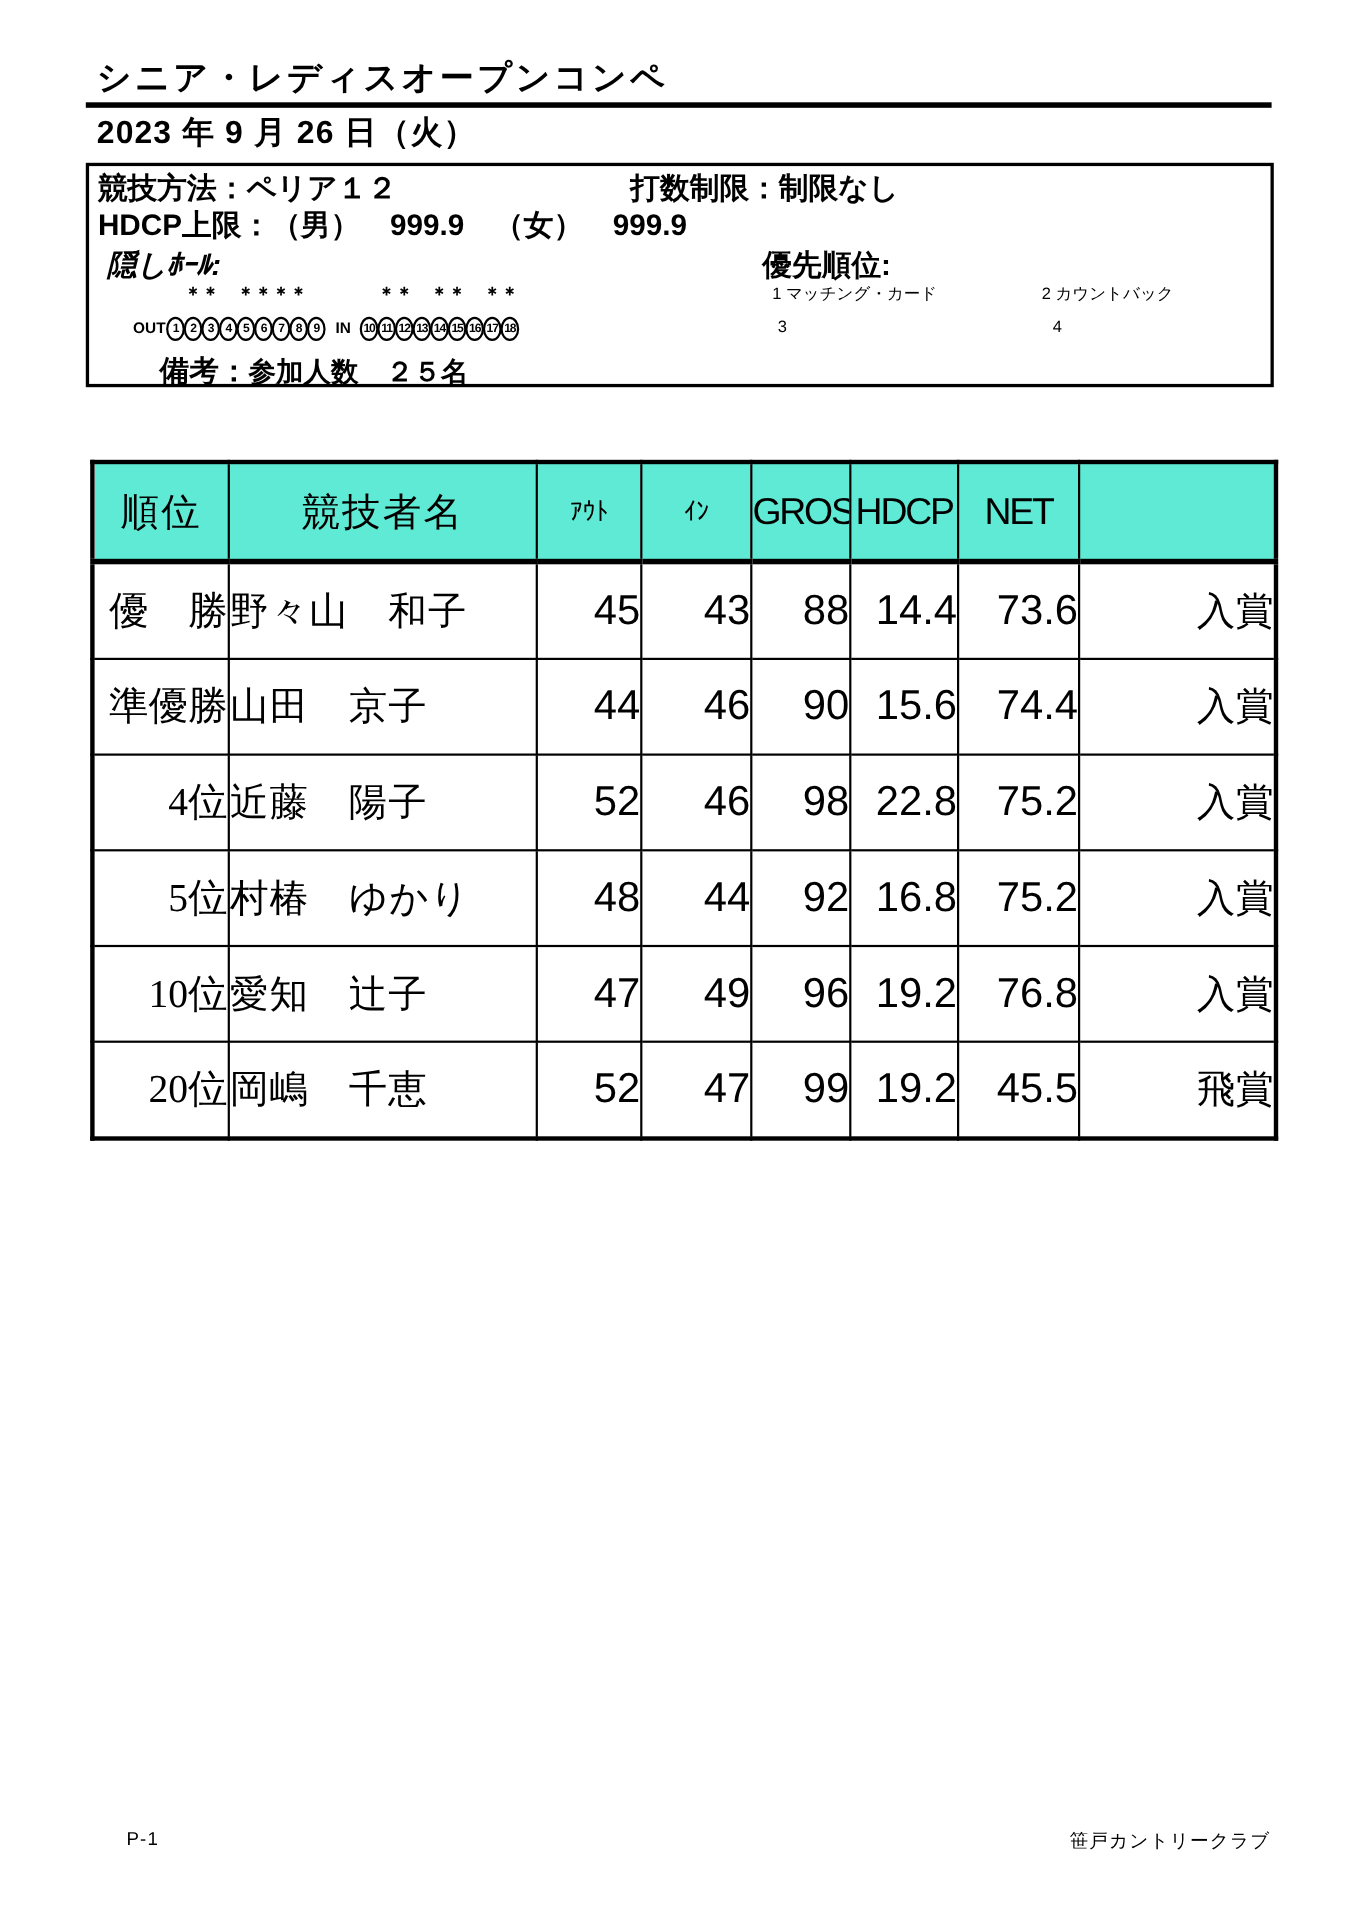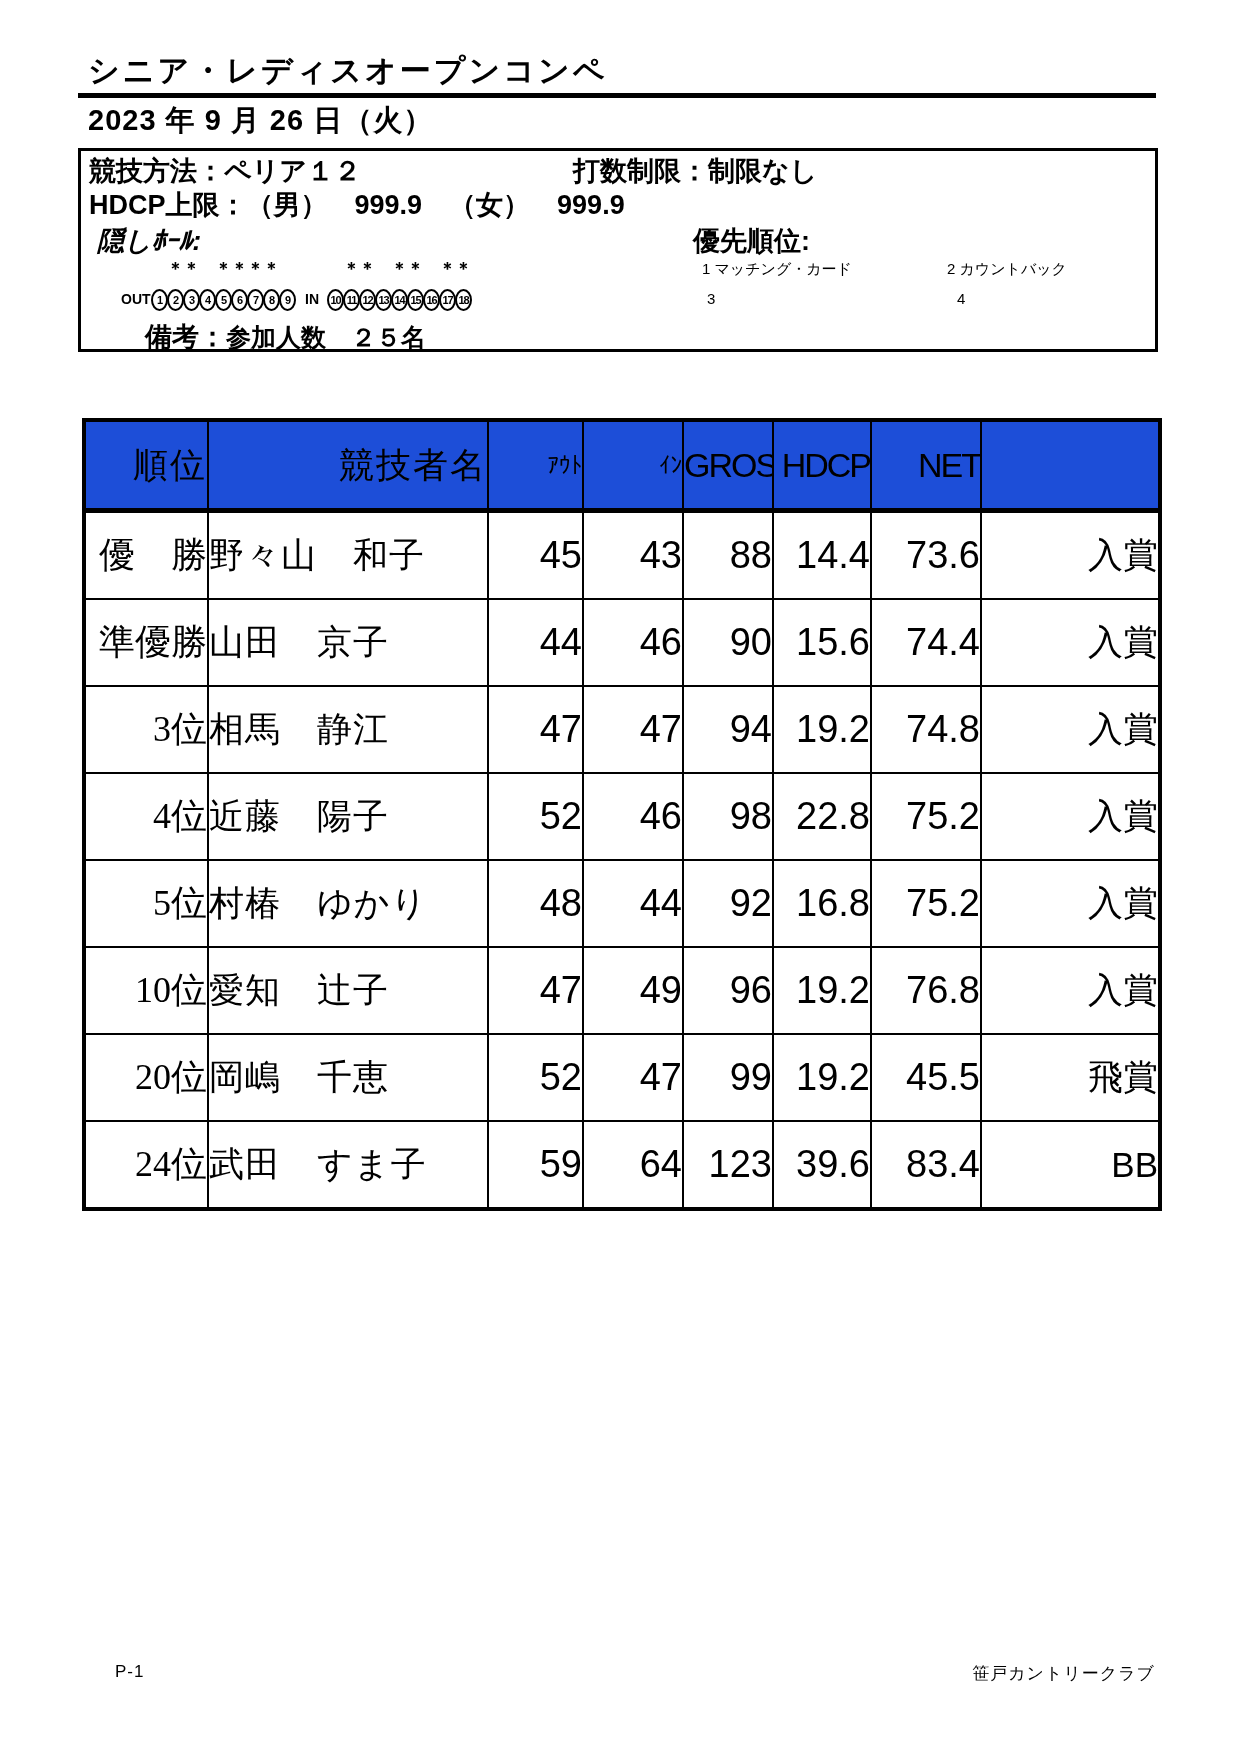--- a/index.html
+++ b/index.html
@@ -35,21 +35,21 @@
   .prio.c2{width:200px;}
   .prio.num{padding-left:5px;}
   .ib-remarks{left:64px; top:168px;}
   .remarks-label{font-size:27px; font-weight:bold;}
   .remarks-value{font-size:25px; font-weight:700;}
 
   
   .results{position:absolute; left:82px; top:418px; border-collapse:collapse; table-layout:fixed; width:1076px;}
   .results th,.results td{border:2px solid #000; padding:0; overflow:hidden; white-space:nowrap; vertical-align:middle;}
   .results{border:4px solid #000;}
-  .results thead th{height:86px; background:#1d4ed8; border-bottom:5px solid #000; font-weight:normal;text-align:right;}
+  .results thead th{height:86px; background:#5eead4; border-bottom:5px solid #000; font-weight:normal;}
   .results tbody td{height:85px; background:#ffffff;}
   .th-cjk{font-size:35px; letter-spacing:2px;}
   .th-kana{font-size:23px;}
   .th-lat{font-size:34px; letter-spacing:-2px;}
   .c-rank{text-align:right; font-size:36px;font-family:Liberation Serif, serif;}
   .c-name{text-align:left; font-size:35px; padding-left:3px; letter-spacing:1px;}
   .c-num{text-align:right; font-size:38px; padding-right:6px;}
   .c-hdcp{padding-right:9px;}
   .c-net{padding-right:11px;}
   .c-prize{text-align:right; font-size:35px; padding-left:4px;}
@@ -131,30 +131,20 @@
         <td class="c-rank">準優勝</td>
         <td class="c-name">山田　京子</td>
         <td class="c-num">44</td>
         <td class="c-num">46</td>
         <td class="c-num">90</td>
         <td class="c-num c-hdcp">15.6</td>
         <td class="c-num c-net">74.4</td>
         <td class="c-prize">入賞</td>
       </tr>
       <tr>
-        <td class="c-rank">3位</td>
-        <td class="c-name">相馬　静江</td>
-        <td class="c-num">47</td>
-        <td class="c-num">47</td>
-        <td class="c-num">94</td>
-        <td class="c-num c-hdcp">19.2</td>
-        <td class="c-num c-net">74.8</td>
-        <td class="c-prize">入賞</td>
-      </tr>
-      <tr>
         <td class="c-rank">4位</td>
         <td class="c-name">近藤　陽子</td>
         <td class="c-num">52</td>
         <td class="c-num">46</td>
         <td class="c-num">98</td>
         <td class="c-num c-hdcp">22.8</td>
         <td class="c-num c-net">75.2</td>
         <td class="c-prize">入賞</td>
       </tr>
       <tr>
@@ -180,30 +170,20 @@
       <tr>
         <td class="c-rank">20位</td>
         <td class="c-name">岡嶋　千恵</td>
         <td class="c-num">52</td>
         <td class="c-num">47</td>
         <td class="c-num">99</td>
         <td class="c-num c-hdcp">19.2</td>
         <td class="c-num c-net">45.5</td>
         <td class="c-prize">飛賞</td>
       </tr>
-      <tr>
-        <td class="c-rank">24位</td>
-        <td class="c-name">武田　すま子</td>
-        <td class="c-num">59</td>
-        <td class="c-num">64</td>
-        <td class="c-num">123</td>
-        <td class="c-num c-hdcp">39.6</td>
-        <td class="c-num c-net">83.4</td>
-        <td class="c-prize">BB</td>
-      </tr>
     </tbody>
   </table>
 
   <div class="footer">
     <span>P-1</span>
     <span>笹戸カントリークラブ</span>
   </div>
 
 </div>
 

